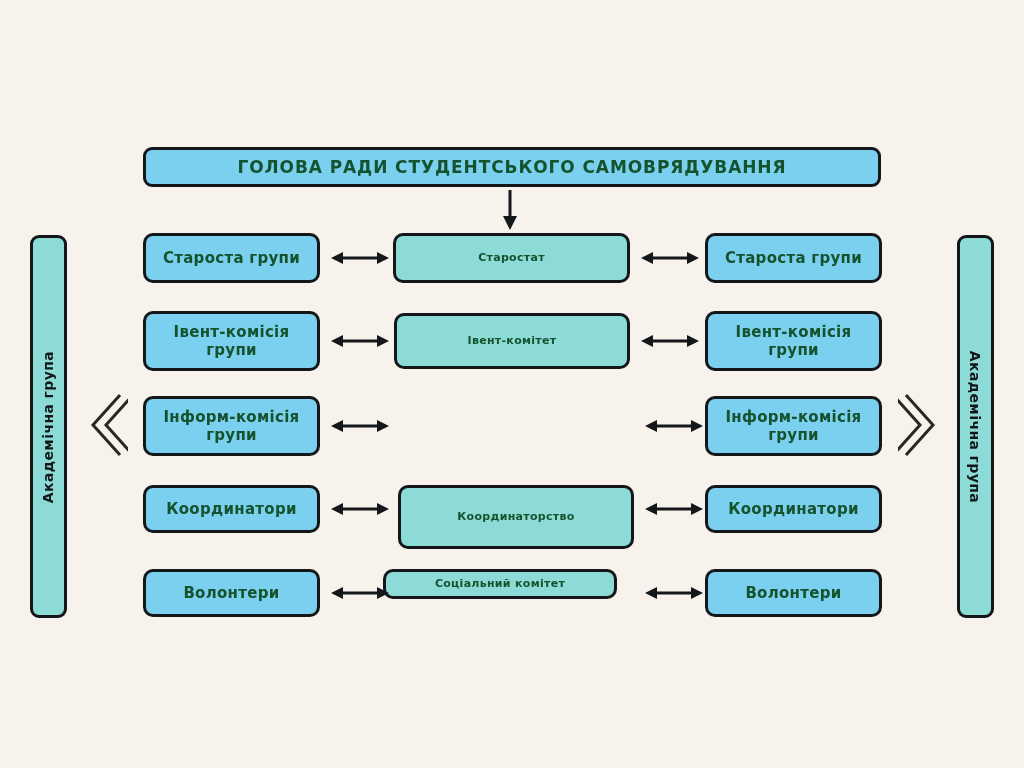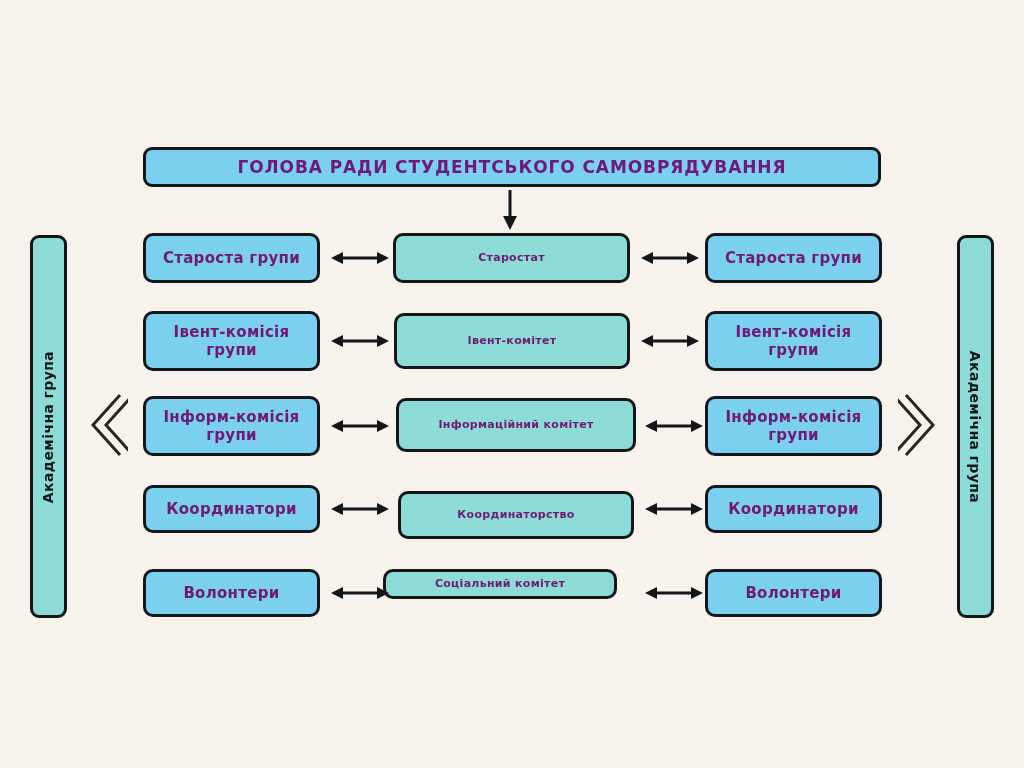--- a/index.html
+++ b/index.html
@@ -22,21 +22,21 @@
 
   
   .node {
     position: absolute;
     border: 3px solid #14171a;
     border-radius: 10px;
     display: flex;
     align-items: center;
     justify-content: center;
     text-align: center;
-    color: #701a75;
+    color: #14532d;
     line-height: 1.22;
     letter-spacing: 0.2px;
   }
 
   
   .header-box {
     left: 143px;
     top: 147px;
     width: 738px;
     height: 40px;
@@ -172,23 +172,20 @@
   <svg class="arrow-svg" style="left:641px; top:332px;" width="58" height="18">
     <line x1="10" y1="9" x2="48" y2="9" stroke="#14171a" stroke-width="3"></line>
     <polygon points="0,9 12,3 12,15" fill="#14171a"></polygon>
     <polygon points="58,9 46,3 46,15" fill="#14171a"></polygon>
   </svg>
 
   <div class="node side-box col-left" style="top:396px; height:60px;">
     <span>Інформ-комісія групи</span>
   </div>
 
-  <div class="node center-box" style="left:396px; top:398px; width:240px; height:54px;">
-    <span>Інформаційний комітет</span>
-  </div>
 
   <div class="node side-box col-right" style="top:396px; height:60px;">
     <span>Інформ-комісія групи</span>
   </div>
 
   <svg class="arrow-svg" style="left:331px; top:417px;" width="58" height="18">
     <line x1="10" y1="9" x2="48" y2="9" stroke="#14171a" stroke-width="3"></line>
     <polygon points="0,9 12,3 12,15" fill="#14171a"></polygon>
     <polygon points="58,9 46,3 46,15" fill="#14171a"></polygon>
   </svg>
@@ -196,21 +193,21 @@
   <svg class="arrow-svg" style="left:645px; top:417px;" width="58" height="18">
     <line x1="10" y1="9" x2="48" y2="9" stroke="#14171a" stroke-width="3"></line>
     <polygon points="0,9 12,3 12,15" fill="#14171a"></polygon>
     <polygon points="58,9 46,3 46,15" fill="#14171a"></polygon>
   </svg>
 
   <div class="node side-box col-left" style="top:485px; height:48px;">
     <span>Координатори</span>
   </div>
 
-  <div class="node center-box" style="left:398px; top:485px; width:236px; height:48px;margin-top:6px;">
+  <div class="node center-box" style="left:398px; top:485px; width:236px; height:64px;">
     <span>Координаторство</span>
   </div>
 
   <div class="node side-box col-right" style="top:485px; height:48px;">
     <span>Координатори</span>
   </div>
 
   <svg class="arrow-svg" style="left:331px; top:500px;" width="58" height="18">
     <line x1="10" y1="9" x2="48" y2="9" stroke="#14171a" stroke-width="3"></line>
     <polygon points="0,9 12,3 12,15" fill="#14171a"></polygon>

